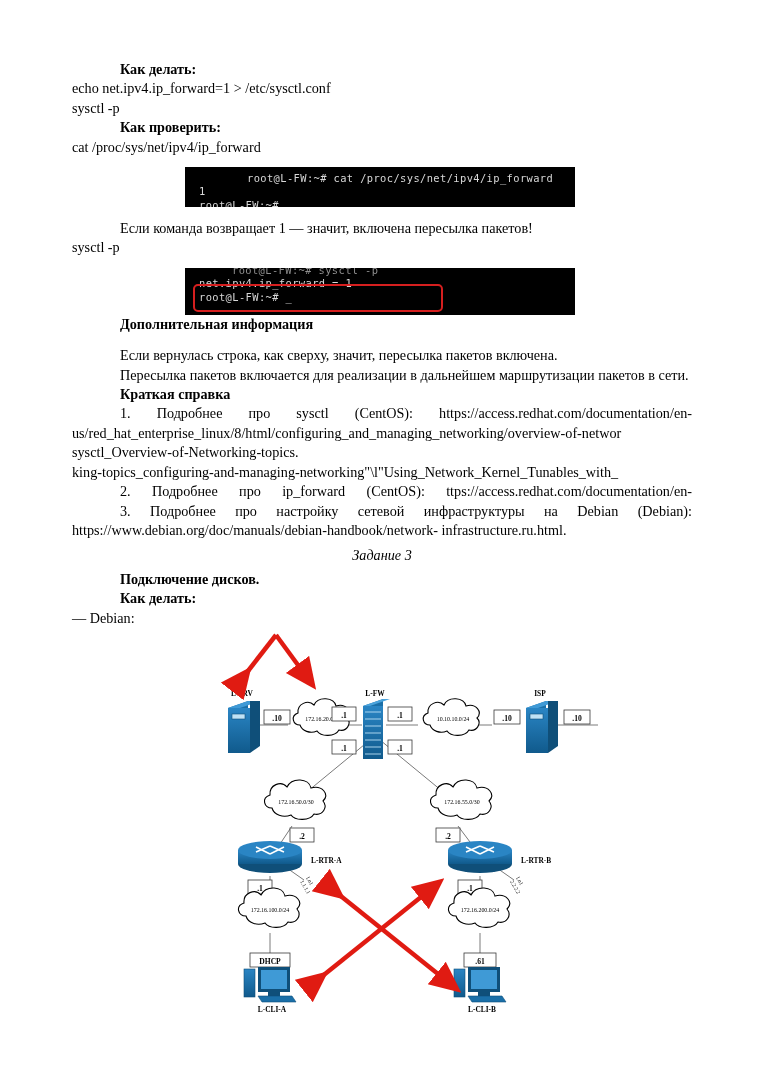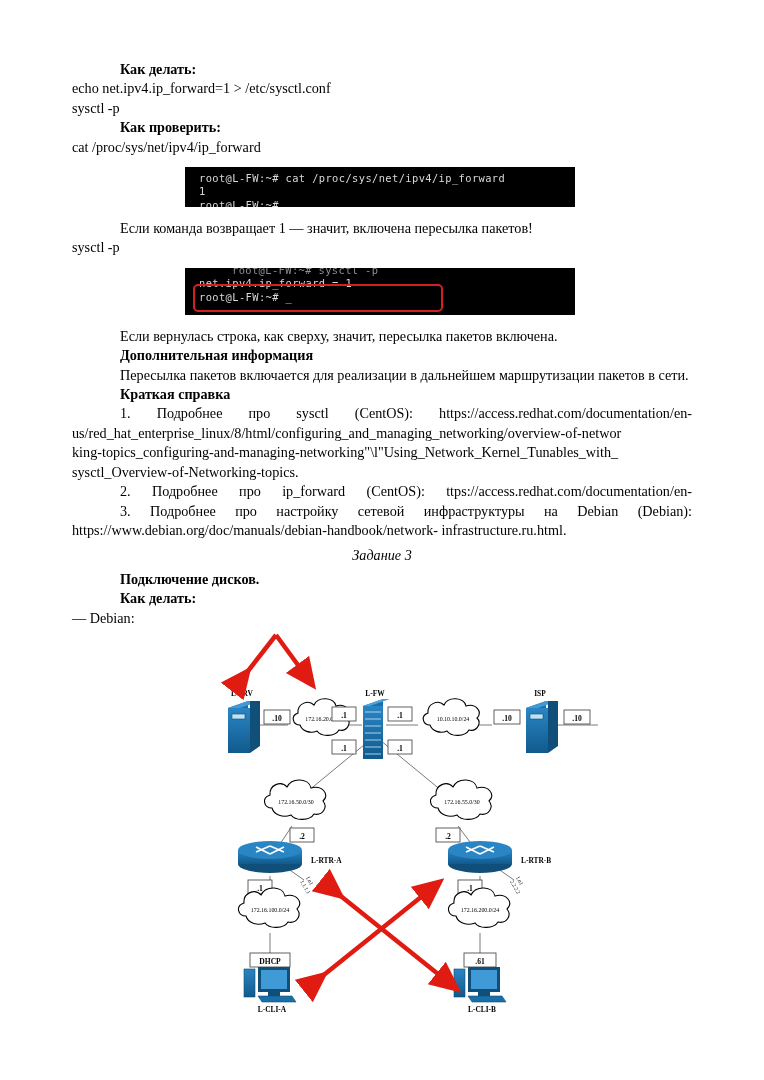--- a/index.html
+++ b/index.html
@@ -54,21 +54,21 @@
     font-size: 10.4px;
     line-height: 13.4px;
     letter-spacing: 0.4px;
     padding-left: 14px;
   }
   .term1 {
     width: 390px;
     height: 40px;
     margin: 10px 0 0 113px;
   }
-  .term1 .term-line:first-child { padding-top: 5px; }
+  .term1 .term-line:first-child { padding-top: 5px; margin-left: 48px; }
   .term2 {
     width: 390px;
     height: 47px;
     margin: 10px 0 0 113px;
   }
   .term2 .term-line.faded { color: #8f8f8f; padding-left: 47px; }
   .term-redbox {
     position: absolute;
     left: 8px;
     top: 16px;
@@ -144,34 +144,34 @@
     <p class="indent" style="margin-top:12px">Если команда возвращает 1 — значит, включена пересылка пакетов!</p>
     <p class="mono-line">sysctl -p</p>
 
     <div class="term term2">
       <div class="term-line faded clip-top">root@L-FW:~# sysctl -p</div>
       <div class="term-line">net.ipv4.ip_forward = 1</div>
       <div class="term-line">root@L-FW:~# _</div>
       <div class="term-redbox"></div>
     </div>
 
+    <p class="indent bold">Дополнительная информация</p>
     <p class="indent" style="margin-top:12px">Если вернулась строка, как сверху, значит, пересылка пакетов включена.</p>
-    <p class="indent bold">Дополнительная информация</p>
     <p class="indent">Пересылка пакетов включается для реализации в дальнейшем маршрутизации пакетов в сети.</p>
     <p class="indent bold">Краткая справка</p>
 
     <div>
       <p class="indent justify-full">
         <span>1.</span>
         <span>Подробнее про sysctl (CentOS):</span>
         <span>https://access.redhat.com/documentation/en-</span>
       </p>
       <p class="mono-line">us/red_hat_enterprise_linux/8/html/configuring_and_managing_networking/overview-of-networ</p>
+      <p class="mono-line">sysctl_Overview-of-Networking-topics.</p>
       <p class="mono-line">king-topics_configuring-and-managing-networking"\l"Using_Network_Kernel_Tunables_with_</p>
-      <p class="mono-line">sysctl_Overview-of-Networking-topics.</p>
     </div>
 
     <div>
       <p class="indent justify-full">
         <span>2.</span>
         <span>Подробнее про ip_forward (CentOS):</span>
         <span>ttps://access.redhat.com/documentation/en-</span>
       </p>
     </div>
 

